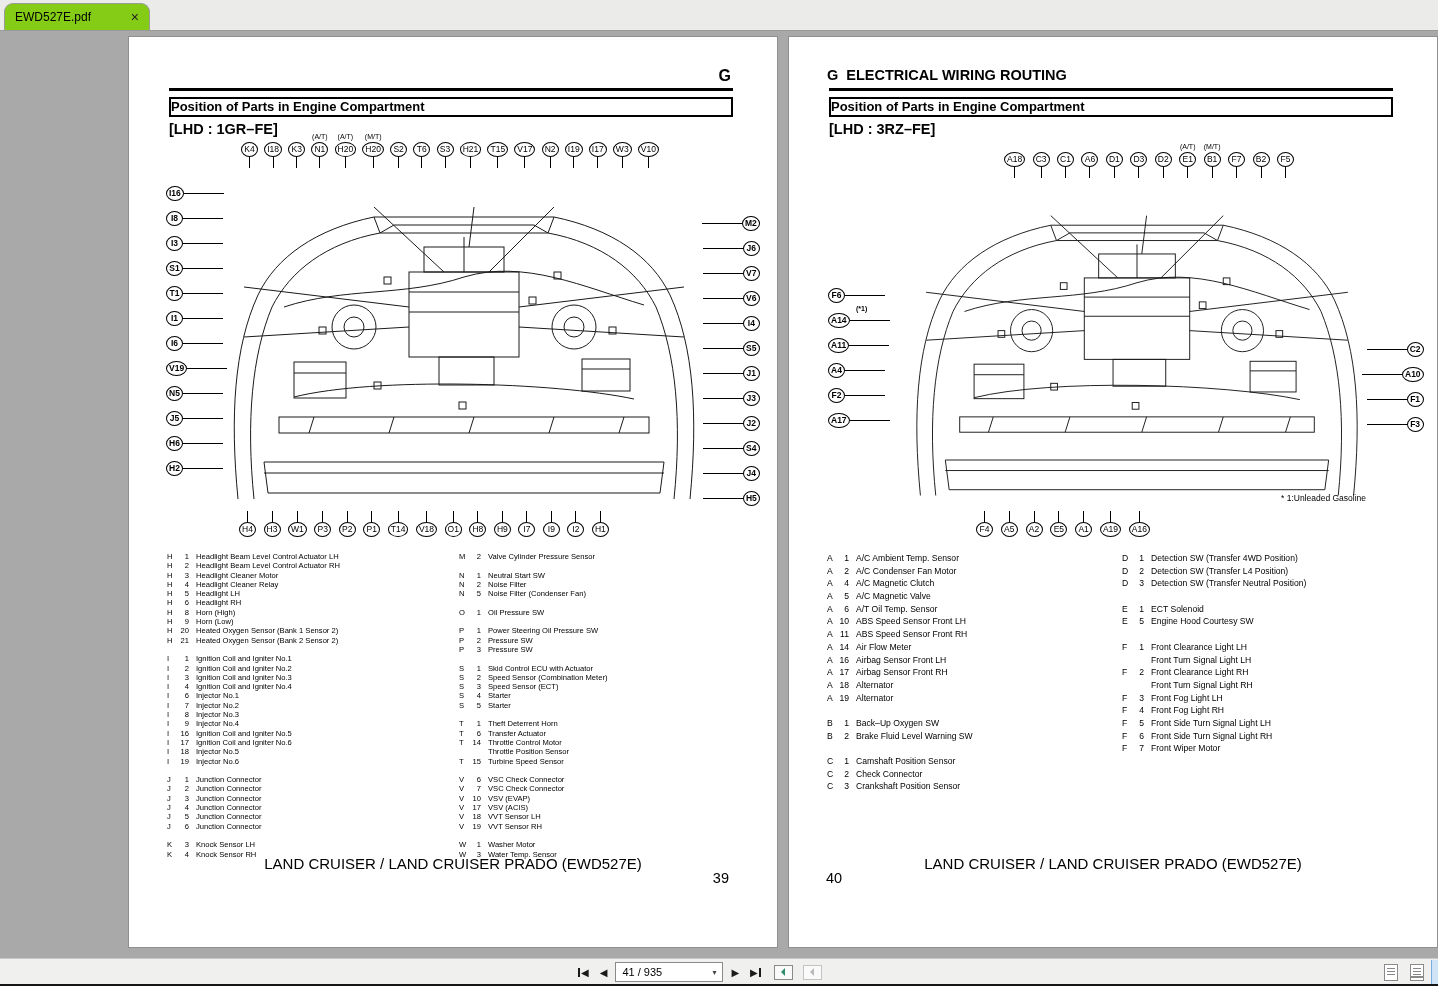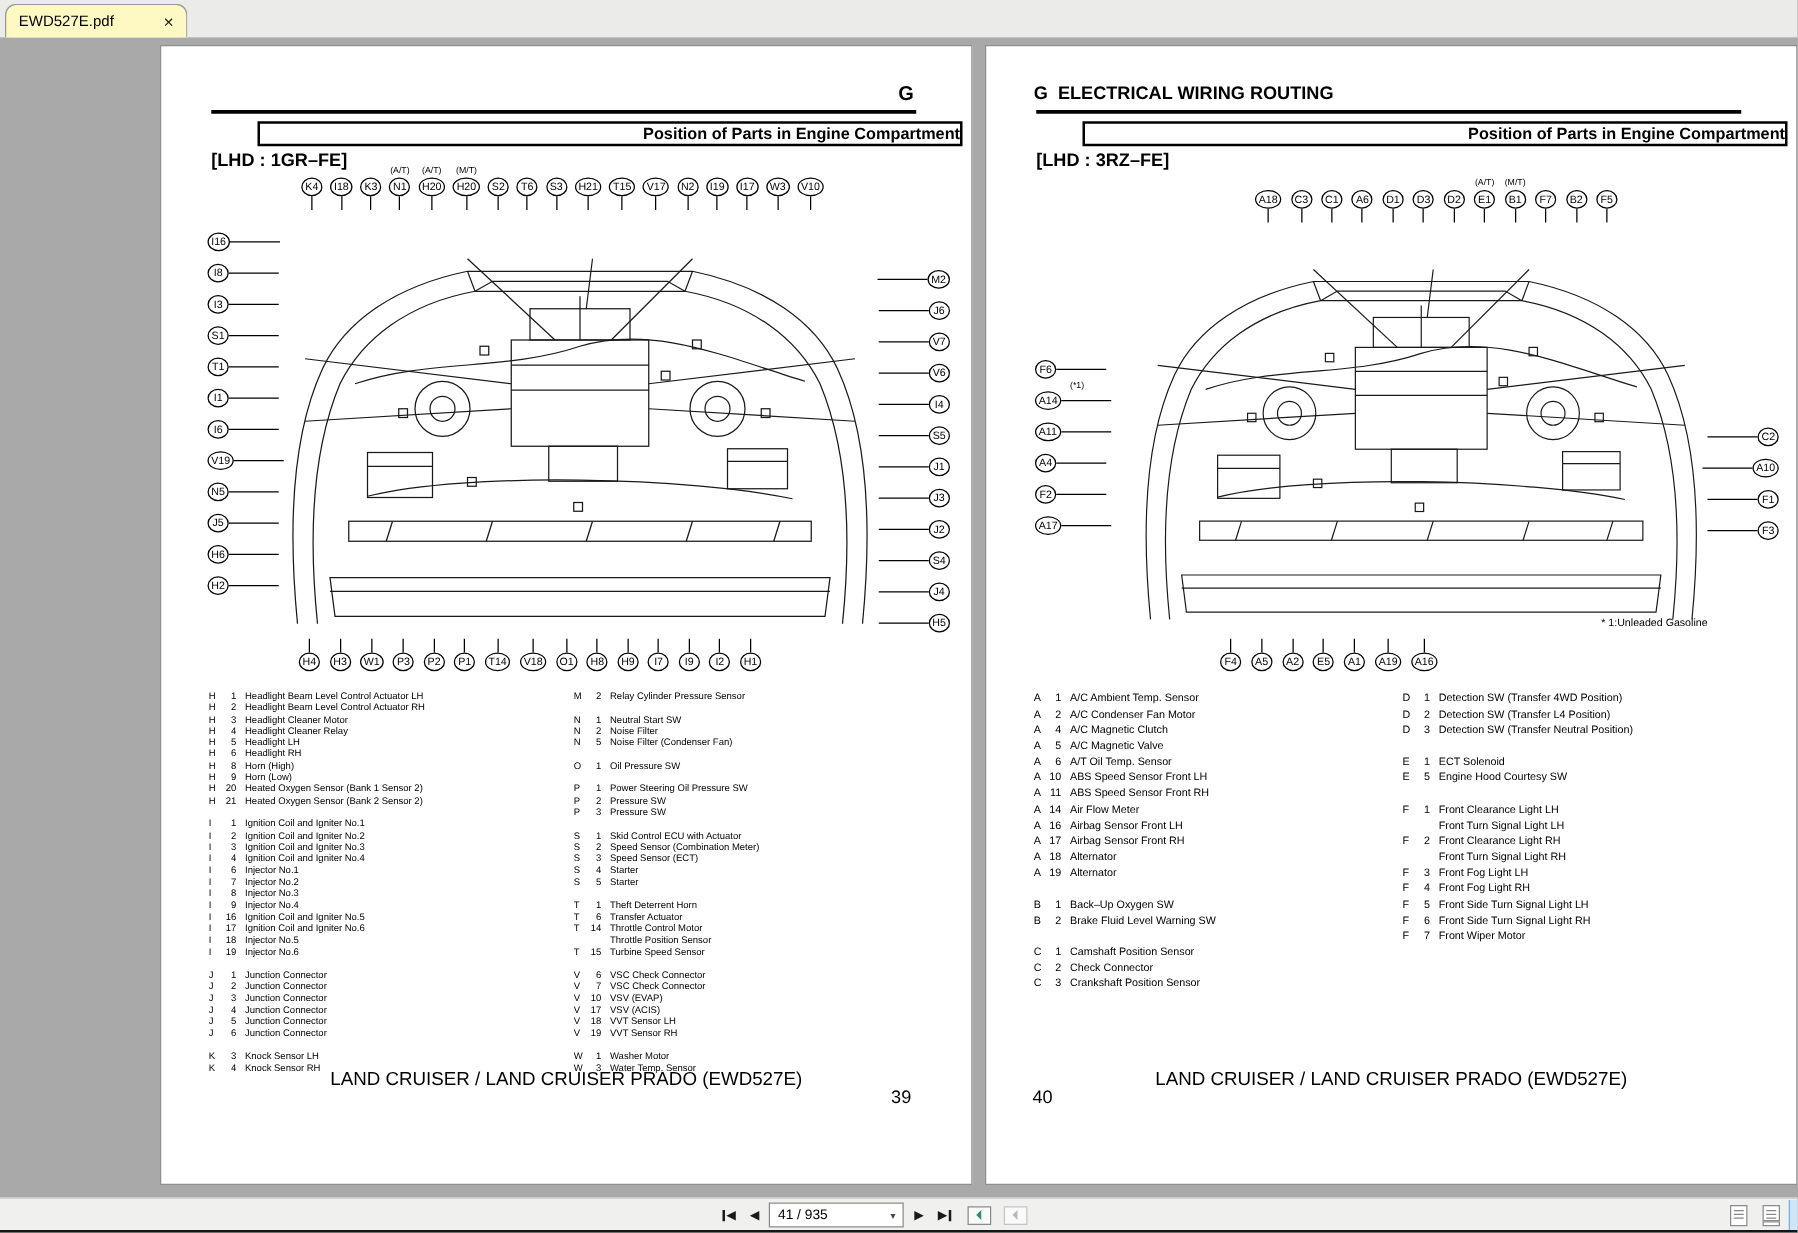--- a/index.html
+++ b/index.html
@@ -1,60 +1,60 @@
 <!DOCTYPE html>
 <html><head>
 <meta charset="utf-8">
 <style>
   html,body{margin:0;padding:0;width:1438px;height:986px;overflow:hidden;
     background:#a9a9a9;font-family:"Liberation Sans",sans-serif;color:#000;}
 
   
   .tabbar{position:absolute;top:0;left:0;right:0;height:30px;background:#ebebe9;
     border-bottom:1px solid #9a9a9a;z-index:10;}
-  .tab{position:absolute;left:4px;top:3px;width:146px;height:27px;background:#fef9c3;
+  .tab{position:absolute;left:4px;top:3px;width:146px;height:27px;background:#84cc16;
     border:1px solid #9a9a9a;border-bottom:none;border-radius:9px 9px 0 0;
     display:flex;align-items:center;padding:0 10px;box-sizing:border-box;}
   .tab-title{font-size:12px;flex:1;white-space:nowrap;overflow:hidden;}
   .tab-close{font-size:14px;color:#222;line-height:14px;}
 
   
   .canvas{position:absolute;top:31px;left:0;right:0;bottom:28px;background:#a9a9a9;}
   .page{position:absolute;top:5px;width:650px;height:912px;background:#fff;
     border:1px solid #8f8f8f;box-sizing:border-box;}
   .page-l{left:128px;}
   .page-r{left:788px;}
 
   .corner-g{position:absolute;top:30px;left:42px;width:560px;text-align:right;
     font-weight:bold;font-size:16px;}
   .heading{position:absolute;top:30px;left:38px;font-weight:bold;font-size:14.5px;
     white-space:pre;}
   .rule{position:absolute;top:51px;left:40px;width:564px;height:3px;background:#000;}
   .title-box{position:absolute;top:60px;left:40px;width:564px;height:20px;
-    border:2px solid #000;box-sizing:border-box;text-align:right;font-weight:bold;
-    font-size:13px;line-height:16px;margin-left:37px;}
+    border:2px solid #000;box-sizing:border-box;text-align:left;font-weight:bold;
+    font-size:13px;line-height:16px;}
   .variant{position:absolute;top:84px;left:40px;font-weight:bold;font-size:14.5px;}
 
   
   .diagram{position:absolute;z-index:1;}
   .page-l .diagram{left:95px;top:140px;}
   .page-r .diagram{left:118px;top:148px;}
 
   
   .co-row,.co-col{position:absolute;z-index:3;}
   .co-row{display:flex;justify-content:space-between;}
   .co-col{display:flex;flex-direction:column;gap:10px;}
   .co{display:flex;flex-direction:column;align-items:center;position:relative;}
   .co-note{font-size:7px;height:9px;line-height:8px;white-space:nowrap;}
   .co-b{box-sizing:border-box;border:1px solid #000;border-radius:50%;height:15px;
     min-width:17px;padding:0 2px;font-size:8.5px;line-height:13px;text-align:center;
     background:#fff;white-space:nowrap;}
   .row-top .co::after{content:"";width:1px;height:11px;background:#000;}
   .row-bottom .co::before{content:"";width:1px;height:11px;background:#000;}
-  .col-side .co{flex-direction:row;}
+  .col-side .co{flex-direction:row;font-weight:bold;}
   .col-left .co::after{content:"";height:1px;width:40px;background:#000;}
   .col-right .co::before{content:"";height:1px;width:40px;background:#000;}
   .col-side .co-note{position:absolute;left:28px;top:-8px;height:auto;}
   .col-right{align-items:flex-end;}
 
   .pl-top{left:112px;top:96px;width:418px;}
   .pl-left{left:37px;top:149px;}
   .pl-right{left:573px;top:179px;}
   .pl-bottom{left:110px;top:474px;width:370px;}
 
@@ -676,21 +676,21 @@
           <span class="pl-c">K</span>
           <span class="pn-c">4</span>
           <span class="pt-c">Knock Sensor RH</span>
         </div>
       </div>
     <div class="plist pcol2">
 
         <div class="prow">
           <span class="pl-c">M</span>
           <span class="pn-c">2</span>
-          <span class="pt-c">Relay Cylinder Pressure Sensor</span>
+          <span class="pt-c">Valve Cylinder Pressure Sensor</span>
         </div>
 
         <div class="prow">
           <span class="pl-c"></span>
           <span class="pn-c"></span>
           <span class="pt-c"></span>
         </div>
 
         <div class="prow">
           <span class="pl-c">N</span>

